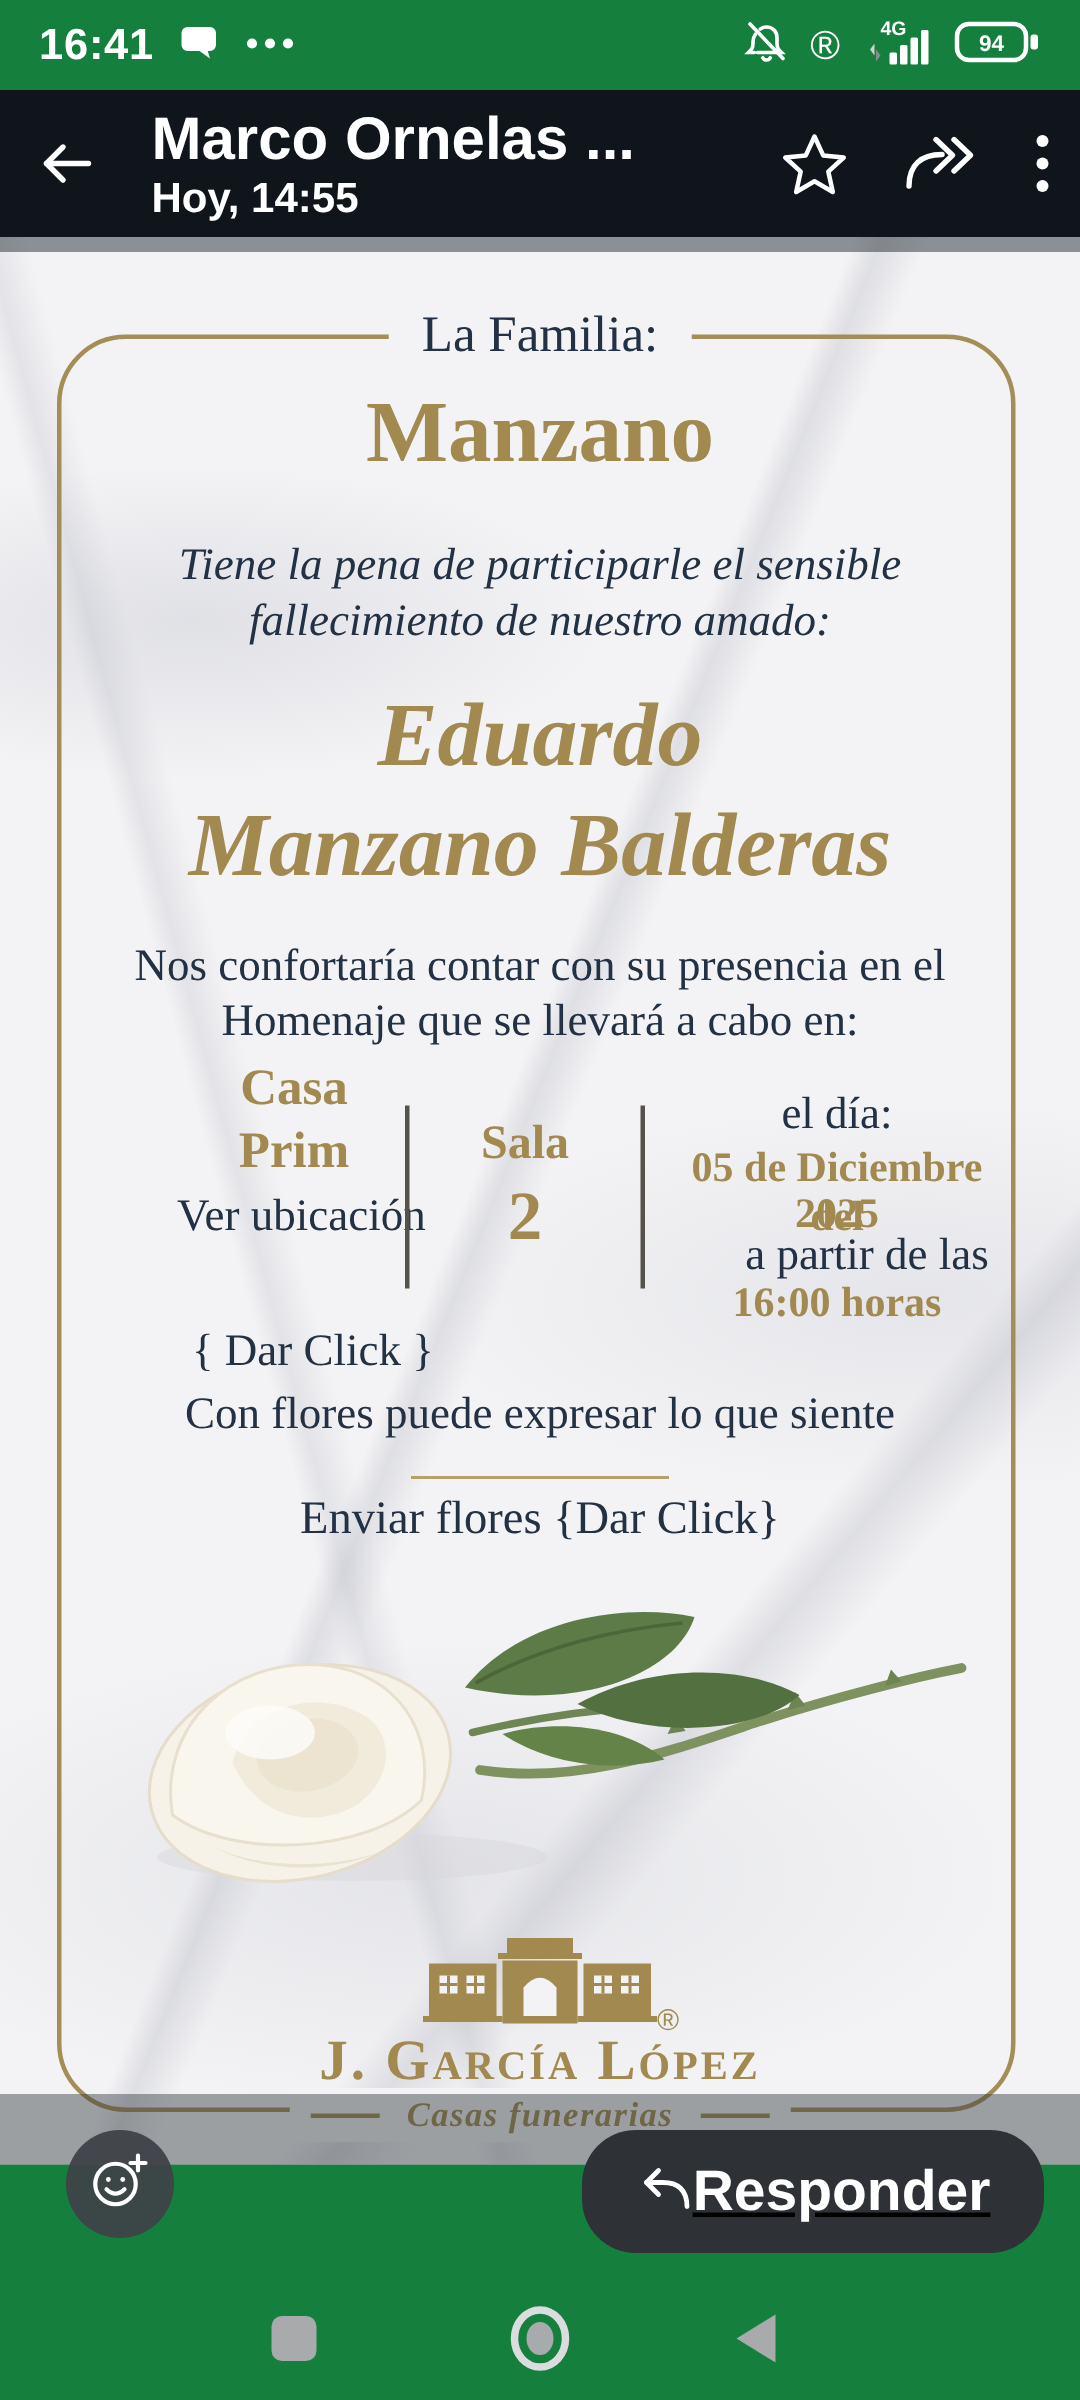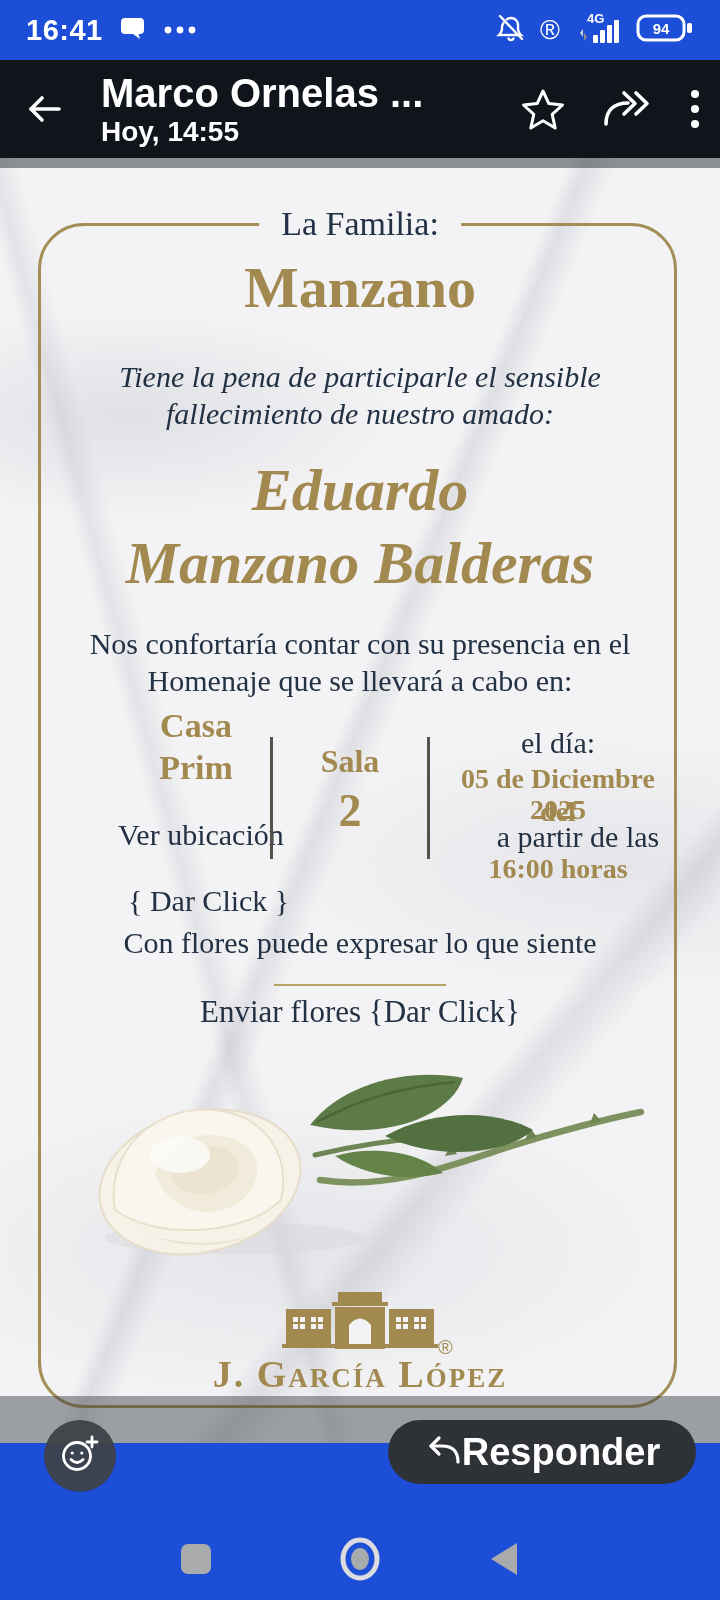--- a/index.html
+++ b/index.html
@@ -1,18 +1,18 @@
 <!DOCTYPE html>
 <html><head>
 <meta charset="utf-8">
 <style>
   html,body{margin:0;padding:0;background:#000;}
   .screen{
     position:relative;width:720px;height:1600px;overflow:hidden;
-    background:#1d4ed8;font-family:"Liberation Sans",sans-serif;
+    background:#15803d;font-family:"Liberation Sans",sans-serif;
     -webkit-font-smoothing:antialiased;
   }
   
   .statusbar{position:absolute;top:0;left:0;right:0;height:60px;display:flex;align-items:center;padding:0 26px;box-sizing:border-box;color:#fff;z-index:20;}
   .sb-left{display:flex;align-items:center;gap:16px;}
   .sb-time{font-size:29px;font-weight:700;letter-spacing:.5px;}
   .sb-right{margin-left:auto;display:flex;align-items:center;gap:13px;}
   .sb-reg{font-size:27px;line-height:27px;color:#fff;}
   
   .header{position:absolute;top:60px;left:0;right:0;height:98px;background:#10151b;display:flex;align-items:center;z-index:20;padding:0 20px 0 18px;box-sizing:border-box;}
@@ -42,21 +42,21 @@
   .gold{color:#a1894f;}
   .center-abs{position:absolute;left:0;width:720px;text-align:center;}
   .mask-label{position:absolute;left:50%;transform:translateX(-50%);background:#f3f3f5;padding:0 22px;z-index:3;white-space:nowrap;}
   .la-familia{top:42px;font-size:34px;line-height:48px;}
   .family-name{top:96px;font-size:58px;font-weight:700;z-index:2;}
   .intro{top:200px;font-size:30px;line-height:37px;z-index:2;font-style:italic;}
   .deceased{top:296px;font-size:60px;line-height:73px;font-weight:700;font-style:italic;z-index:2;}
   .body-txt{top:467px;font-size:30px;line-height:37px;z-index:2;}
   .col{position:absolute;text-align:center;z-index:2;}
   .venue{left:96px;top:547px;width:200px;font-size:34px;line-height:42px;font-weight:700;}
-  .venue-link{position:absolute;left:118px;top:660px;font-size:30px;z-index:2;}
+  .venue-link{position:absolute;left:118px;top:636px;font-size:30px;z-index:2;}
   .vdiv{position:absolute;width:3px;top:579px;height:122px;background:#55524b;z-index:2;}
   .vdiv1{left:270px;}
   .vdiv2{left:427px;}
   .room-label{left:285px;top:585px;width:130px;font-size:32px;font-weight:700;}
   .room-num{left:285px;top:626px;width:130px;font-size:46px;font-weight:700;}
   .date-label{left:440px;top:568px;width:236px;font-size:30px;}
   .date-l1{left:440px;top:604px;width:236px;font-size:28px;font-weight:700;line-height:33px;}
   .date-l2{left:440px;top:636px;width:236px;font-size:28px;font-weight:700;}
   .time-label{left:460px;top:662px;width:236px;font-size:30px;}
   .time-value{left:440px;top:695px;width:236px;font-size:28px;font-weight:700;}
@@ -66,21 +66,21 @@
   .flowers-link{top:836px;font-size:31px;z-index:2;}
   .rose{position:absolute;left:85px;top:902px;z-index:2;}
   .logo{position:absolute;left:50%;transform:translateX(-50%);top:1134px;z-index:2;}
   .brand-reg{position:absolute;left:438px;top:1178px;font-size:20px;z-index:2;color:#a1894f;}
   .brand-name{top:1194px;font-size:38px;font-weight:700;font-variant-caps:small-caps;letter-spacing:2px;z-index:2;}
   .tagline{position:absolute;left:50%;transform:translateX(-50%);top:1234px;height:36px;display:flex;align-items:center;gap:18px;background:#f3f3f5;padding:0 14px;z-index:4;}
   .tagline-dash{width:46px;height:3px;background:#a1894f;}
   .tagline-text{font-size:23px;font-weight:700;font-style:italic;letter-spacing:1px;white-space:nowrap;}
   
   .emoji-btn{position:absolute;left:44px;top:1420px;width:72px;height:72px;border-radius:50%;background:rgba(62,66,71,.94);display:flex;align-items:center;justify-content:center;z-index:10;}
-  .reply-pill{position:absolute;left:388px;top:1420px;width:308px;height:64px;border-radius:36px;background:#2e3236;display:flex;align-items:center;justify-content:center;z-index:10;}
+  .reply-pill{position:absolute;left:388px;top:1420px;width:308px;height:82px;border-radius:36px;background:#2e3236;display:flex;align-items:center;justify-content:center;z-index:10;text-decoration:underline;}
   .reply-label{color:#fff;font-size:38px;font-weight:800;}
   
   .nav-recents{position:absolute;left:181px;top:1544px;width:30px;height:30px;background:#a8aaac;border-radius:7px;z-index:10;}
   .nav-home{position:absolute;left:337px;top:1537px;z-index:10;}
   .nav-back{position:absolute;left:489px;top:1541px;z-index:10;}
 </style>
 </head>
 <body>
 
 <div class="screen">
@@ -252,20 +252,25 @@
       <g stroke="#a1894f" stroke-width="2">
         <path d="M19 25 v12 M13 31 h12"></path>
           <path d="M37 25 v12 M31 31 h12"></path>
         <path d="M122 25 v12 M116 31 h12"></path>
           <path d="M140 25 v12 M134 31 h12"></path>
       </g>
     </svg>
     <span class="brand-reg">®</span>
     <div class="center-abs brand-name serif gold">J. García López</div>
 
+    <div class="tagline">
+      <span class="tagline-dash"></span>
+      <span class="tagline-text serif gold">Casas funerarias</span>
+      <span class="tagline-dash"></span>
+    </div>
 
     <div class="bottom-scrim"></div>
   </div>
 
   <div class="emoji-btn">
     <span>
       <svg width="44" height="44" viewBox="0 0 44 44" fill="none" stroke="#fff" stroke-width="2.8" stroke-linecap="round">
         <circle cx="19" cy="24" r="13.5"></circle>
         <circle cx="14.2" cy="21" r="1.6" fill="#fff" stroke="none"></circle>
         <circle cx="23.8" cy="21" r="1.6" fill="#fff" stroke="none"></circle>

